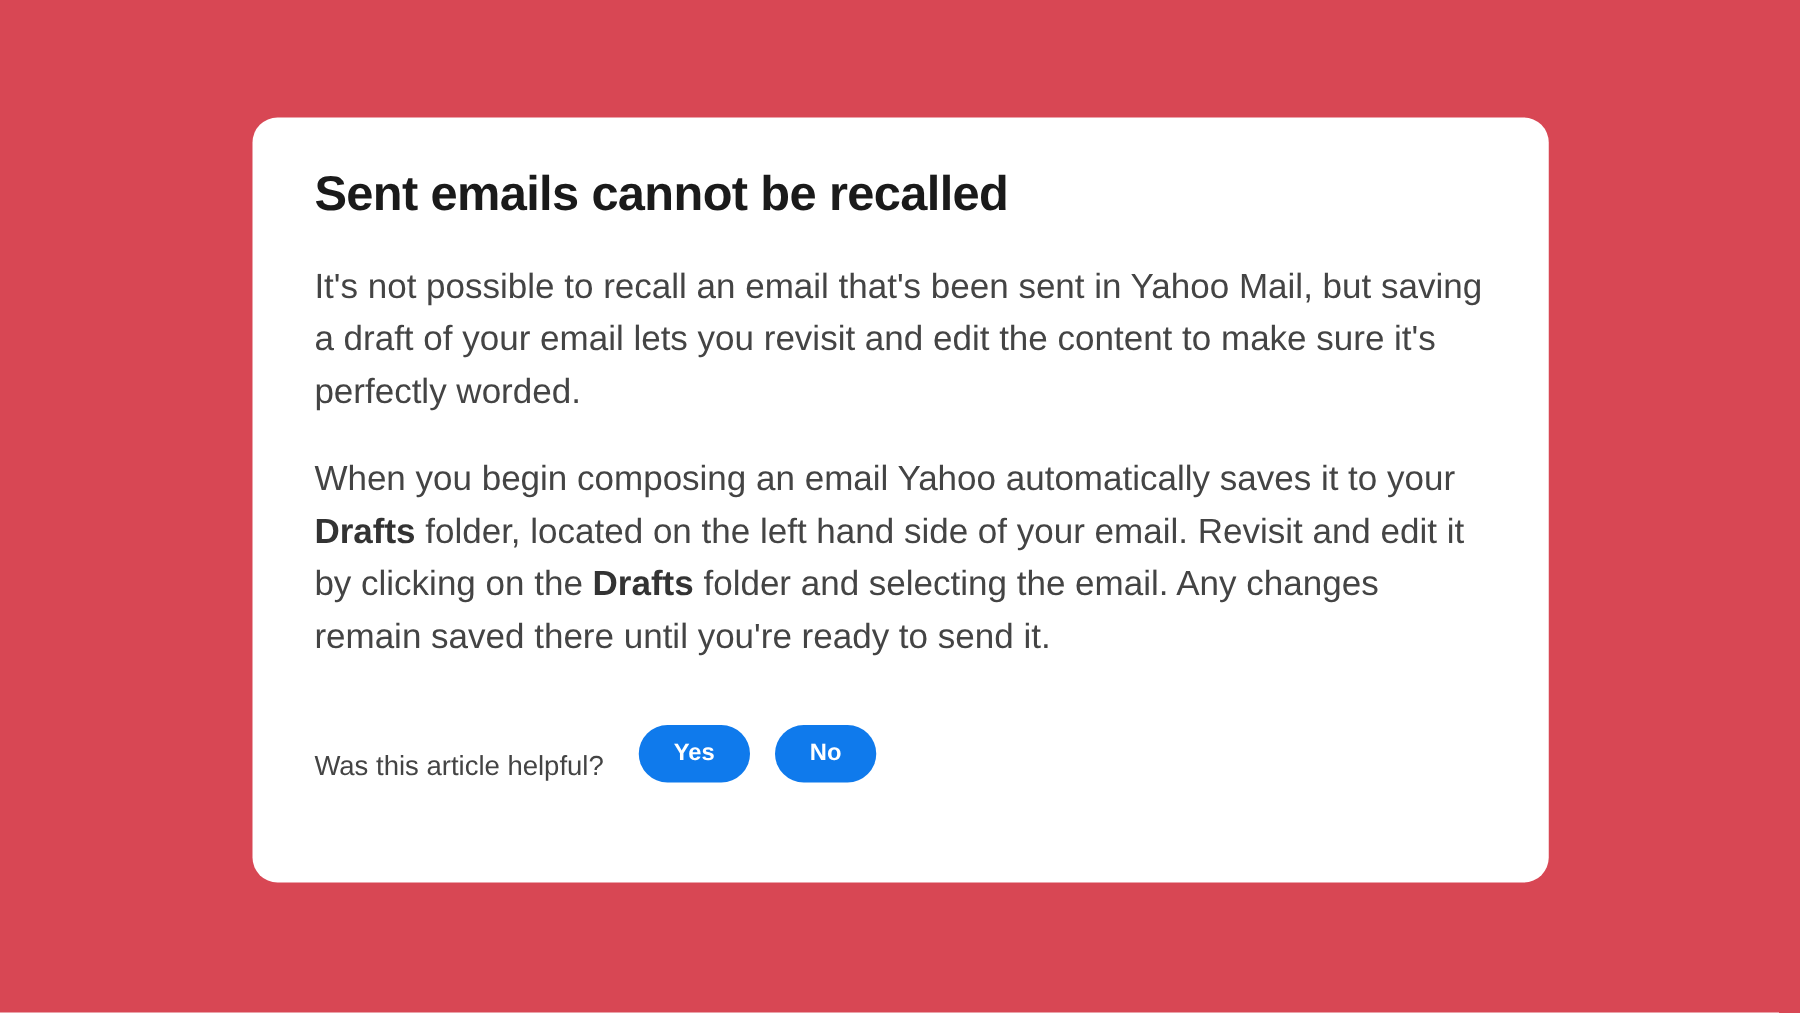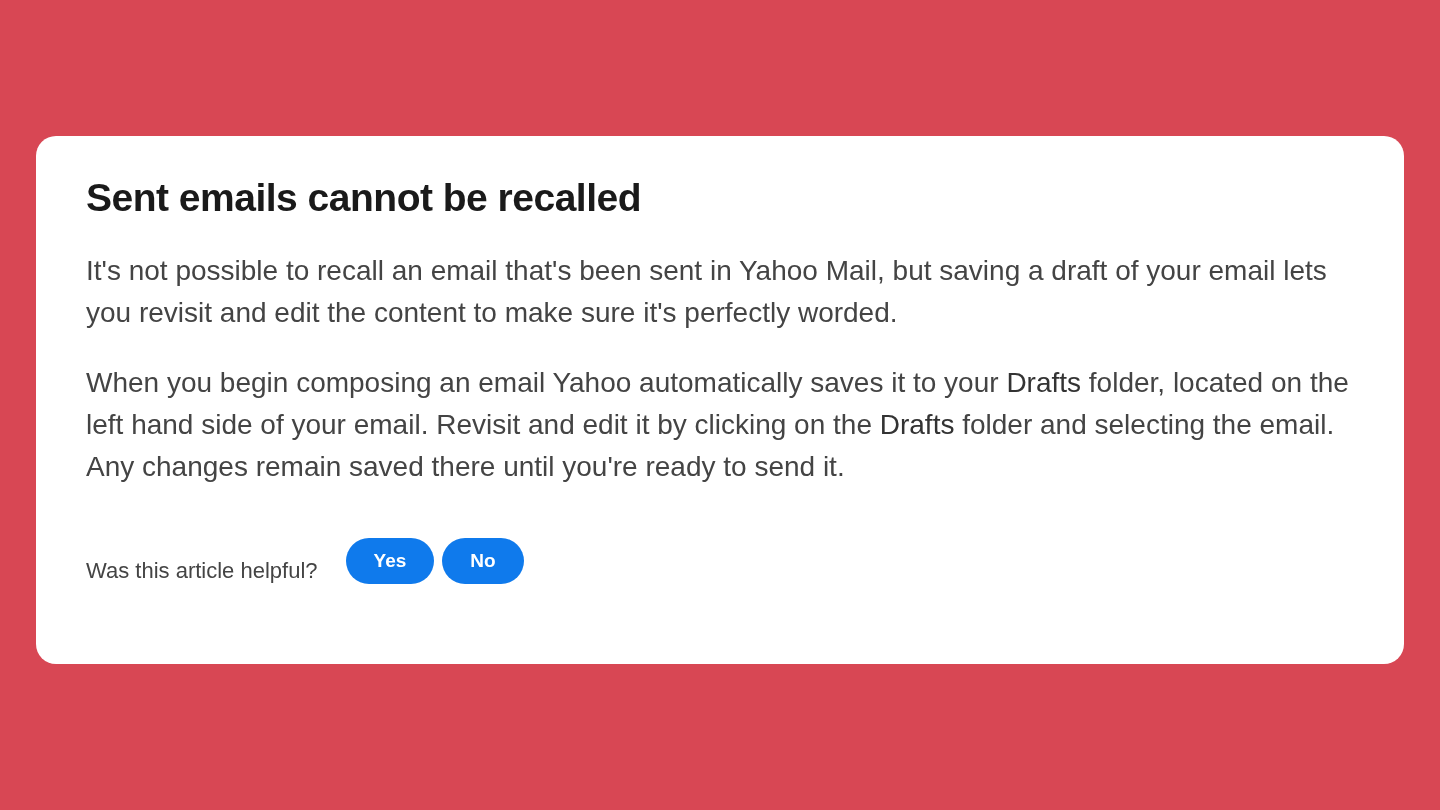--- a/index.html
+++ b/index.html
@@ -14,60 +14,60 @@
       background-color: #d84754;
       display: flex;
       align-items: center;
       justify-content: center;
       font-family: -apple-system, BlinkMacSystemFont, "Segoe UI", Helvetica, Arial, sans-serif;
     }
     
     .card {
       background-color: #ffffff;
       border-radius: 20px;
-      width: 1368px;
+      width: 1037px;
       padding: 40px 50px 80px 50px;
       margin-top: -10px;
     }
     
     .article-title {
       font-size: 39px;
       font-weight: 800;
       color: #1a1a1a;
       margin-bottom: 30px;
       letter-spacing: -0.5px;
     }
     
     .article-paragraph {
       font-size: 28px;
       line-height: 1.5;
       color: #444444;
       margin-bottom: 28px;
     }
     
     .article-paragraph .bold {
-      font-weight: 400;
+      font-weight: 700;
       color: #333333;
     }
     
     .feedback-row {
       display: flex;
       align-items: flex-end;
       gap: 28px;
       margin-top: 50px;
     }
     
     .feedback-label {
       font-size: 22px;
       color: #444444;
     }
     
     .button-group {
       display: flex;
-      gap: 8px;
+      gap: 20px;
     }
     
     .pill-button {
       background-color: #0f7aec;
       color: #ffffff;
       border: none;
       border-radius: 999px;
       padding: 12px 28px;
       font-size: 19px;
       font-weight: 700;

